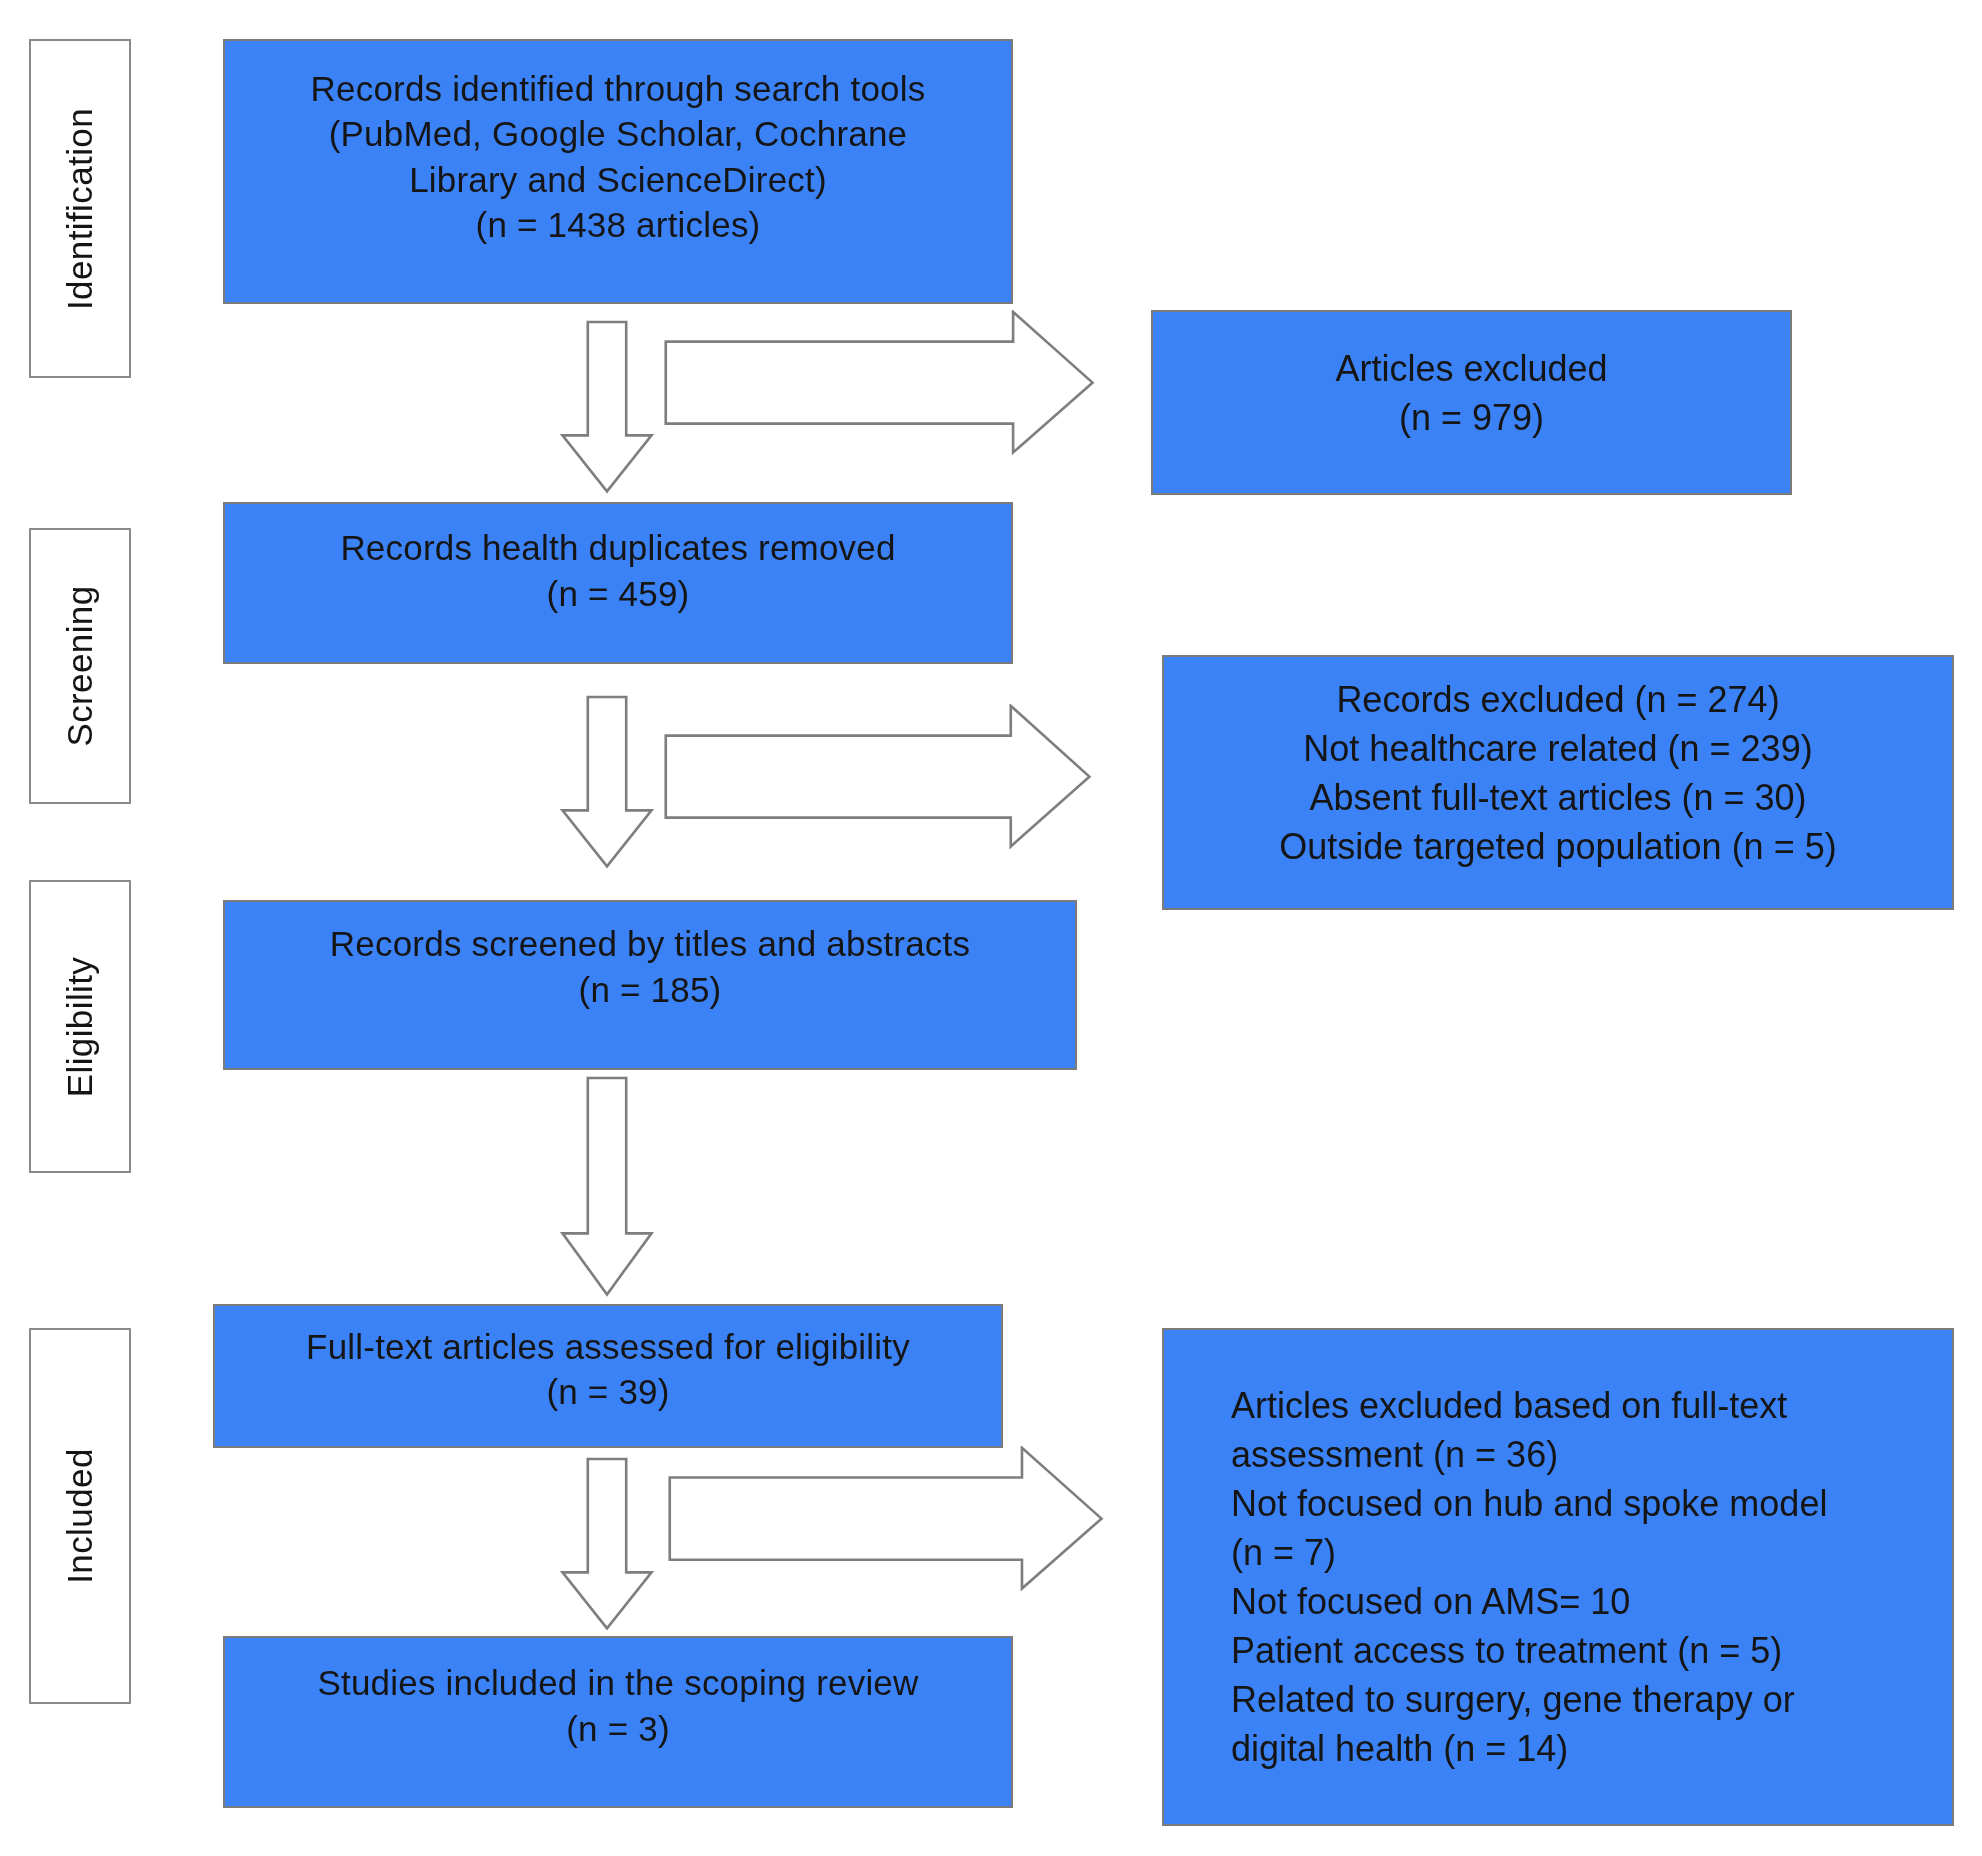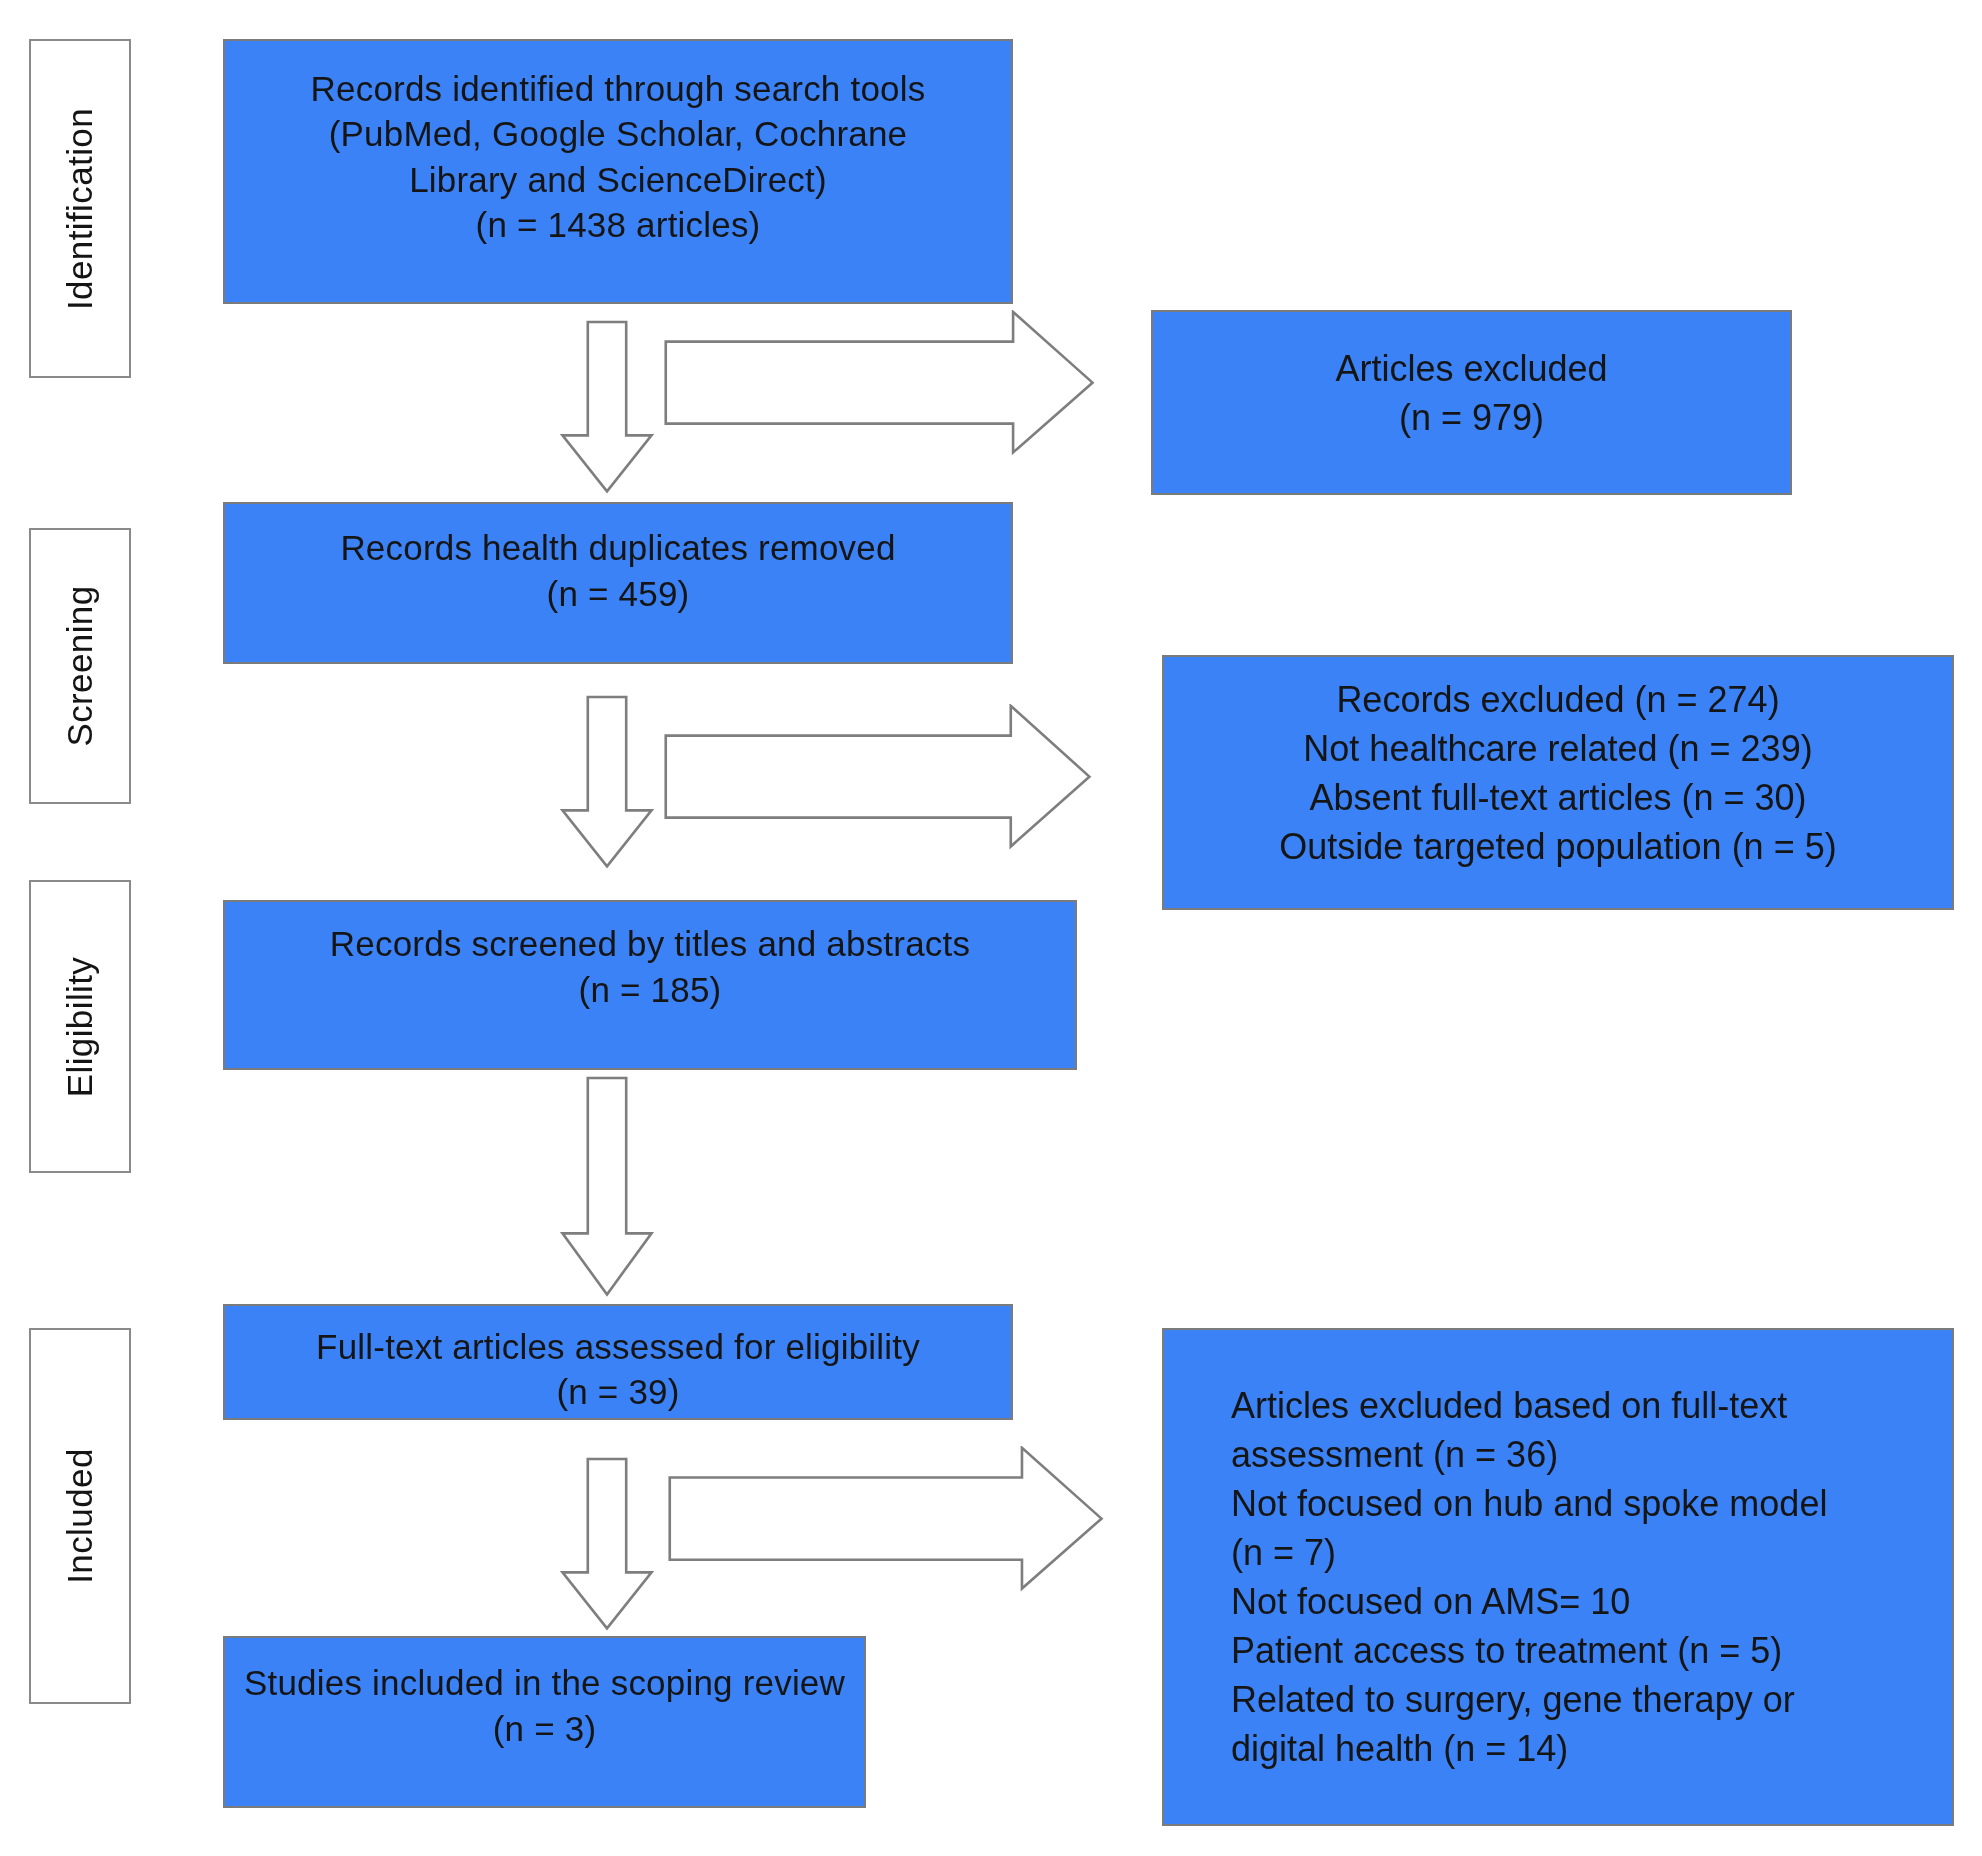--- a/index.html
+++ b/index.html
@@ -116,28 +116,28 @@
     </div>
   </div>
 
   <div class="box" style="left:223px; top:900px; width:854px; height:170px;">
     <div class="box-inner" style="top:19px;">
       <div>Records screened by titles and abstracts</div>
       <div>(n = 185)</div>
     </div>
   </div>
 
-  <div class="box" style="left:223px; top:1304px; width:790px; height:116px;">
+  <div class="box" style="left:213px; top:1304px; width:790px; height:144px;">
     <div class="box-inner" style="top:17.5px;">
       <div>Full-text  articles assessed for eligibility</div>
       <div>(n = 39)</div>
     </div>
   </div>
 
-  <div class="box" style="left:223px; top:1636px; width:643px; height:172px;">
+  <div class="box" style="left:223px; top:1636px; width:790px; height:172px;">
     <div class="box-inner" style="top:22px;">
       <div>Studies included  in the scoping review</div>
       <div>(n = 3)</div>
     </div>
   </div>
 
   <div class="box" style="left:1151px; top:310px; width:641px; height:185px;">
     <div class="excl-text centered" style="top:33px;">
       <div>Articles excluded</div>
       <div>(n = 979)</div>

